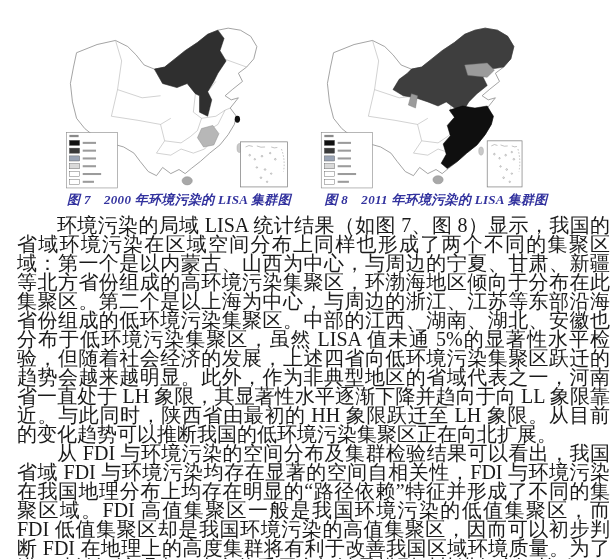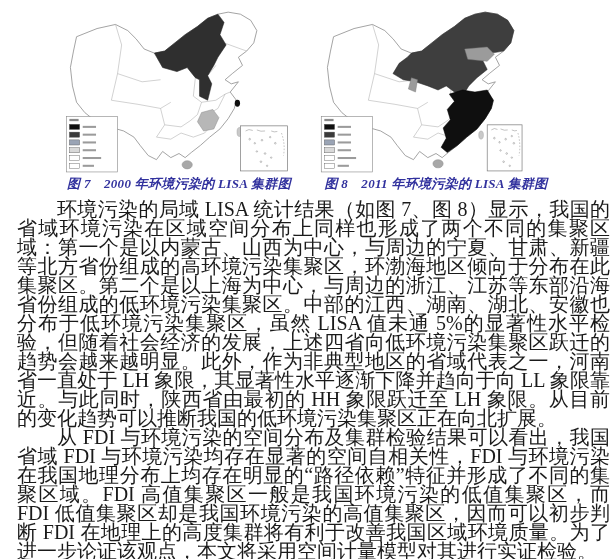--- a/index.html
+++ b/index.html
@@ -1,18 +1,18 @@
 <!DOCTYPE html>
 <html><head>
 <meta charset="utf-8">
 <style>
   html,body{margin:0;padding:0;background:#fff;}
   .page{position:relative;width:615px;height:559px;background:#ffffff;overflow:hidden;
         font-family:"Liberation Serif","DejaVu Serif",serif;color:#1a1a1a;}
-  .figures-row{display:flex;justify-content:center;gap:7px;padding-top:6px;}
+  .figures-row{display:flex;justify-content:center;gap:7px;padding-top:22px;}
   .fig{margin:0;width:250px;text-align:center;}
   .fig svg{display:block;margin:0 auto;}
   .caption{font-size:13px;font-weight:600;font-style:italic;color:#32329e;
            margin-top:1px;white-space:nowrap;letter-spacing:.3px;}
   .text-block{padding:7px 5px 0 17px;font-size:20px;line-height:19px;
               text-align:justify;text-justify:inter-ideograph;}
   .text-block p{margin:0;text-indent:2em;}
   .section-heading{font-size:15.5px;font-weight:bold;text-align:center;
                    margin:4px 0 0 0;letter-spacing:.5px;color:#111;}
   .legend-box{fill:#ffffff;stroke:#8a8a8a;stroke-width:.6;}

